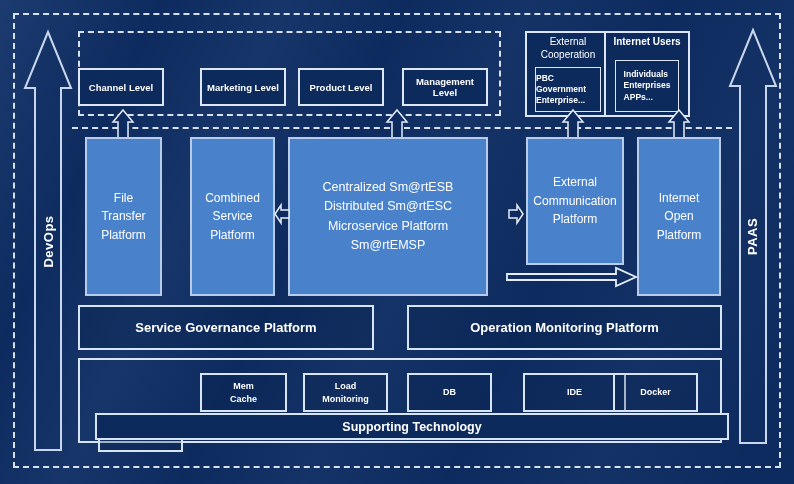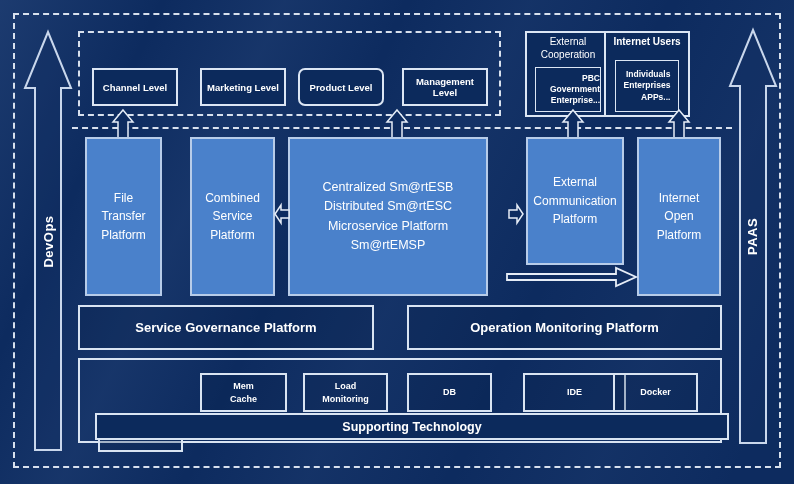--- a/index.html
+++ b/index.html
@@ -50,21 +50,21 @@
     background:#0c2a5c;
     border:2px solid #dce6f4;
   }
   .user-title{
     left:0;top:3px;width:100%;
     text-align:center;font-size:10px;line-height:1.25;
   }
   .user-inner{
     border:1.5px solid #dce6f4;
     display:flex;align-items:center;justify-content:center;
-    text-align:right;font-size:8.5px;font-weight:bold;line-height:1.3;
+    text-align:left;font-size:8.5px;font-weight:bold;line-height:1.3;
     white-space:pre-line;
   }
   .h-dash{
     left:72px;top:127px;width:660px;height:0;
     border-top:2px dashed rgba(233,240,250,0.92);
   }
   .platform{
     top:137px;height:159px;
     background:#4a81cb;
     border:2px solid #b7cce9;
@@ -116,27 +116,27 @@
   </div>
 
   <svg class="abs" style="left:728px;top:28px;" width="50" height="417" viewBox="0 0 50 417">
     <polygon points="25,2 48,58 38,58 38,415 12,415 12,58 2,58" fill="rgba(20,48,100,0.35)" stroke="#c9d7ec" stroke-width="2"></polygon>
   </svg>
   <div class="abs rail-label" style="left:728px;top:28px;width:50px;height:417px;">
     <span>PAAS</span>
   </div>
 
   <div class="abs dashed-zone"></div>
-  <div class="abs level-box" style="left:92px;">
+  <div class="abs level-box" style="left:78px;">
       <span>Channel Level</span>
     </div>
   <div class="abs level-box" style="left:200px;">
       <span>Marketing Level</span>
     </div>
-  <div class="abs level-box" style="left:298px;border-radius:7px;">
+  <div class="abs level-box" style="left:298px;">
       <span>Product Level</span>
     </div>
   <div class="abs level-box" style="left:402px;">
       <span>Management Level</span>
     </div>
 
   <div class="abs user-box" style="left:525px;">
     <div class="abs user-title">External Cooperation</div>
     <div class="abs user-inner" style="left:8px;top:34px;width:66px;height:45px;">PBC Government
 Enterprise...</div>

